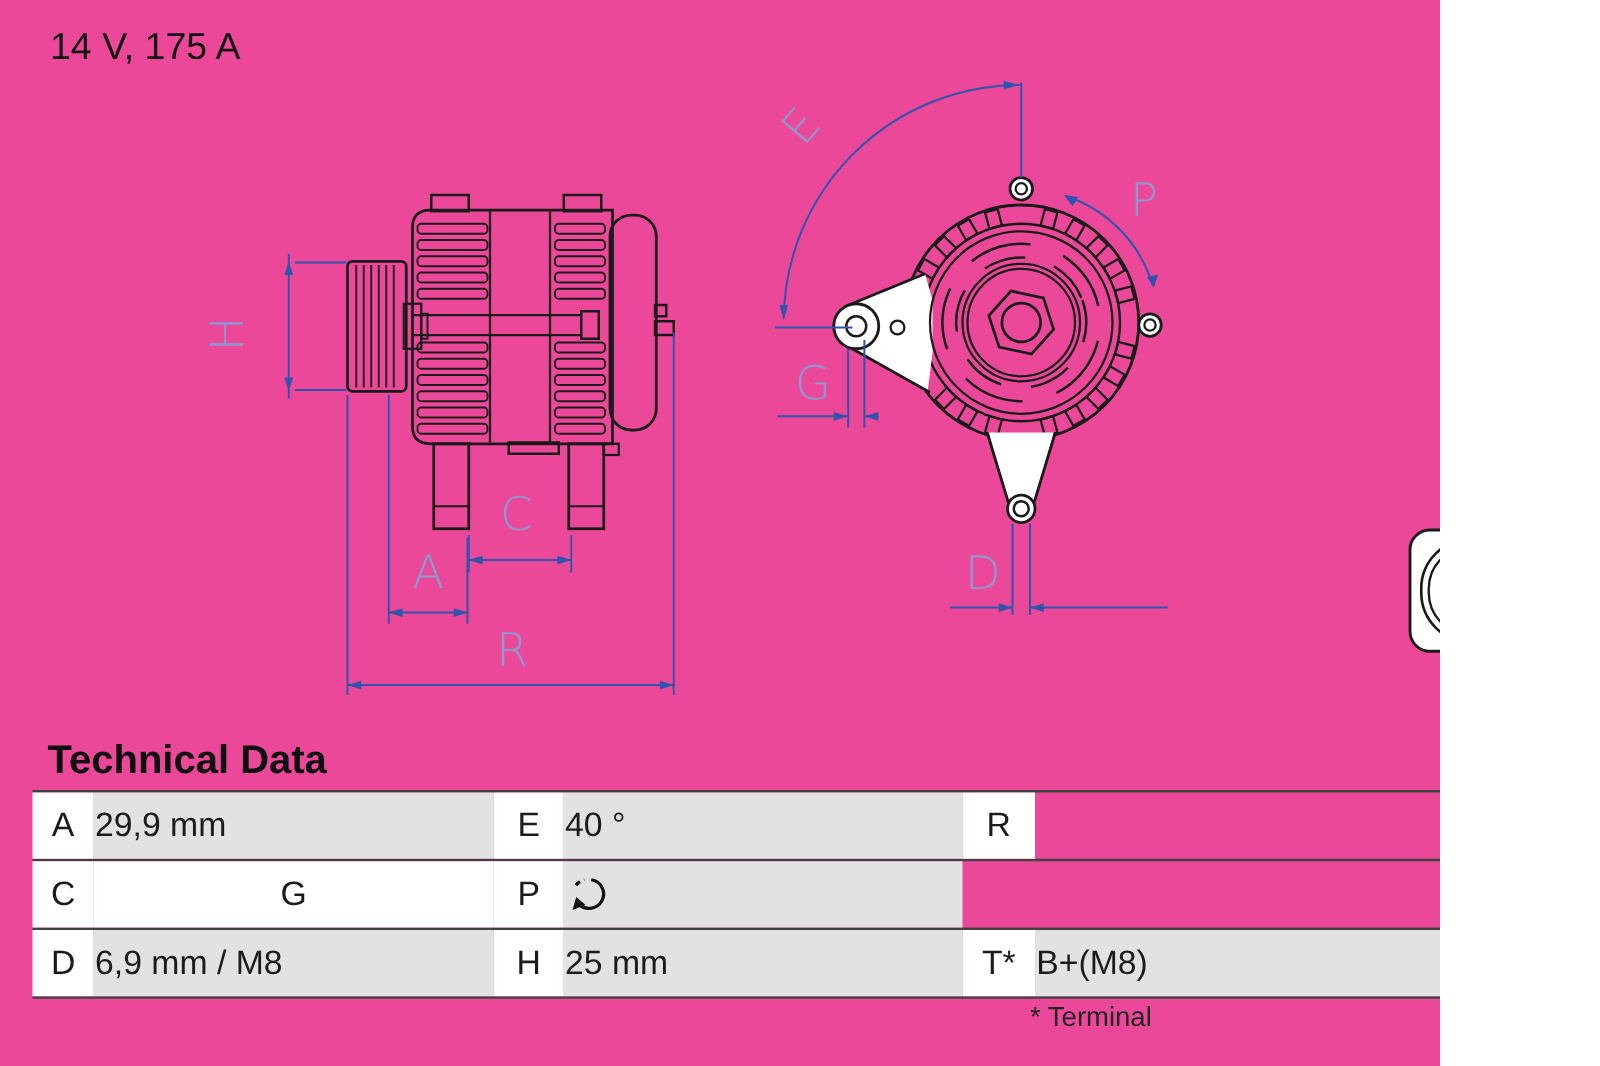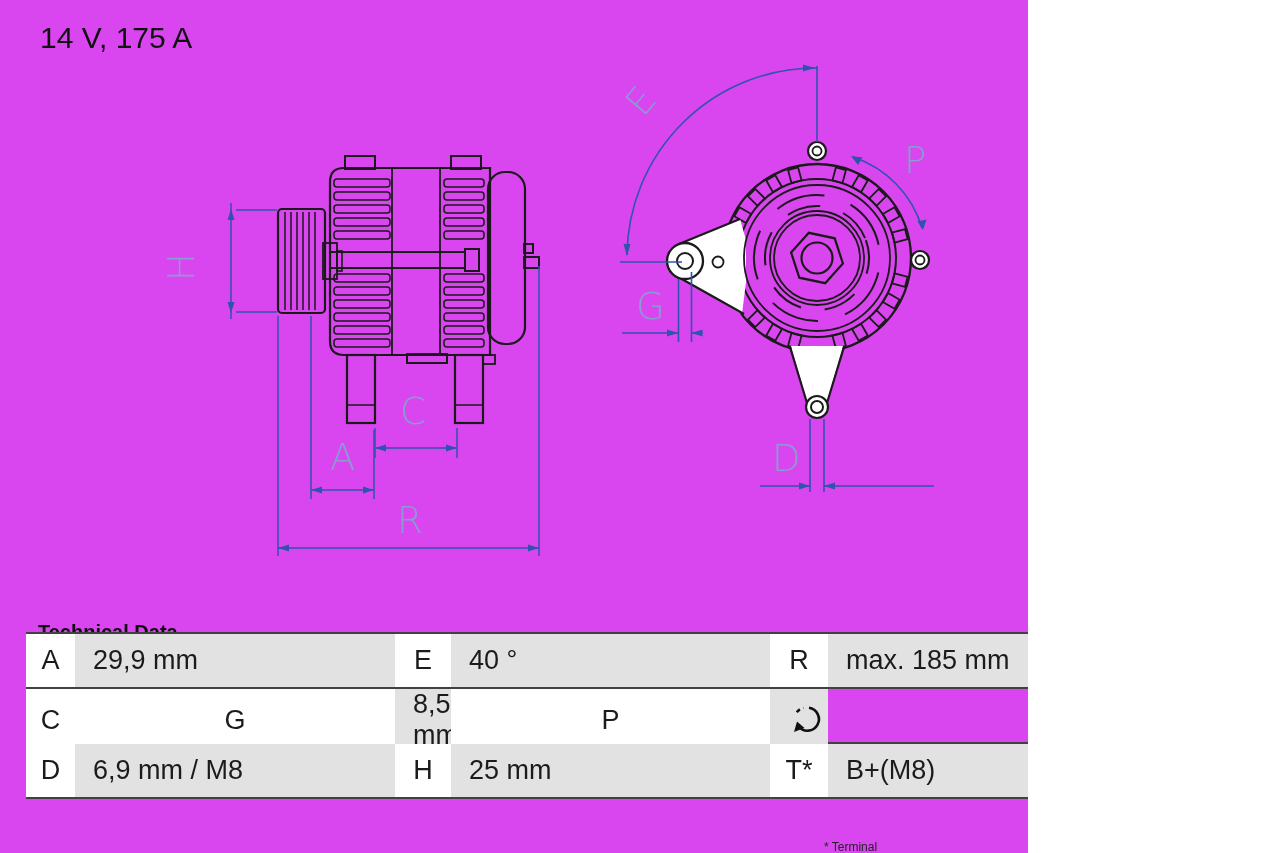--- a/index.html
+++ b/index.html
@@ -1,27 +1,27 @@
 <!DOCTYPE html>
 <html><head>
 <meta charset="utf-8">
 <style>
   html,body{margin:0;padding:0;background:#fff;}
-  .page{position:relative;width:1028px;height:853px;background:#d946ef;overflow:hidden;
+  .page{position:relative;width:1152px;height:853px;background:#ec4899;overflow:hidden;
         font-family:"Liberation Sans",sans-serif;color:#141414;}
   .title{position:absolute;left:40px;top:21px;font-size:30px;font-weight:400;color:#111;}
   .drawing{position:absolute;left:0;top:0;}
   .dim-label{fill:#8a9bd2;font-family:"DejaVu Sans",sans-serif;font-weight:300;font-size:37px;}
-  .section-heading{position:absolute;left:38px;top:621px;font-size:20px;font-weight:700;color:#0f0f0f;}
+  .section-heading{position:absolute;left:38px;top:589px;font-size:32px;font-weight:700;color:#0f0f0f;}
   .dtable{position:absolute;left:26px;top:632px;width:1229px;border-top:2px solid #414141;}
   .drow{display:grid;grid-template-columns:49px 320px 56px 319px 58px 427px;
         height:53px;border-bottom:2px solid #414141;}
   .kcell{display:flex;align-items:center;justify-content:center;font-size:27px;color:#1b1b1b;background:#fff;}
-  .vcell{display:flex;align-items:center;padding-left:18px;font-size:27px;color:#1b1b1b;background:#e2e2e2;}
-  .footnote{position:absolute;left:824px;top:840px;font-size:12px;color:#222;}
+  .vcell{display:flex;align-items:center;padding-left:1px;font-size:27px;color:#1b1b1b;background:#e2e2e2;}
+  .footnote{position:absolute;left:824px;top:801px;font-size:22px;color:#222;}
   .conn-label{font-family:"Liberation Sans",sans-serif;}
 </style>
 </head>
 <body>
 
 <div class="page">
 
   <div class="title">14 V, 175 A</div>
 
   <svg class="drawing" width="1280" height="580" viewBox="0 0 1280 580">
@@ -215,26 +215,24 @@
 
   <div class="section-heading">Technical Data</div>
 
   <div class="dtable">
     <div class="drow">
       <div class="kcell">A</div>
       <div class="vcell">29,9 mm</div>
       <div class="kcell">E</div>
       <div class="vcell">40 °</div>
       <div class="kcell">R</div>
-      <div class="vcell">max. 185 mm</div>
     </div>
     <div class="drow">
       <div class="kcell">C</div>
       <div class="kcell">G</div>
-      <div class="vcell">8,5 mm</div>
       <div class="kcell">P</div>
       <div class="vcell">
         <svg width="38" height="38" viewBox="0 0 38 36">
           <path d="M21 5.8 A11.5 11.5 0 1 1 10.5 24.5" stroke="#111" stroke-width="2.6" fill="none"></path>
           <path d="M8.8 10.2 A11.5 11.5 0 0 1 15.5 5.9" stroke="#111" stroke-width="2.6" fill="none" stroke-dasharray="4.2 3.6"></path>
           <polygon points="6,30 9,19.5 16.5,26" fill="#111"></polygon>
         </svg>
       </div>
     </div>
     <div class="drow">

